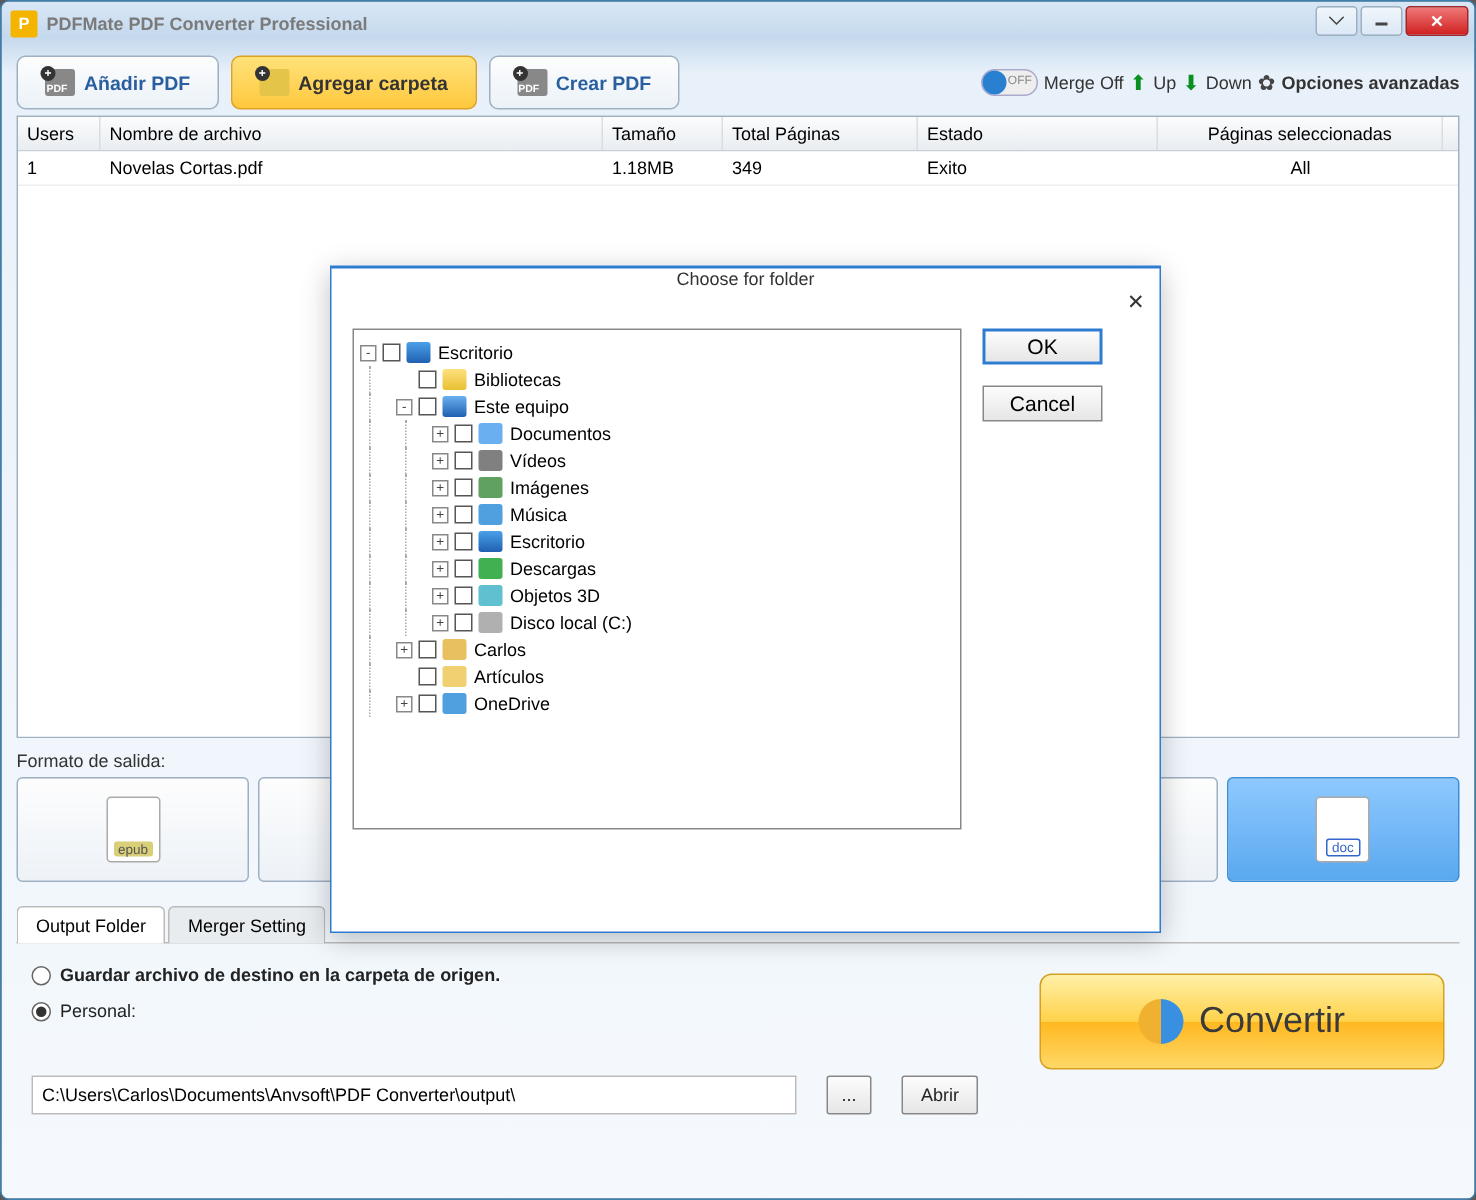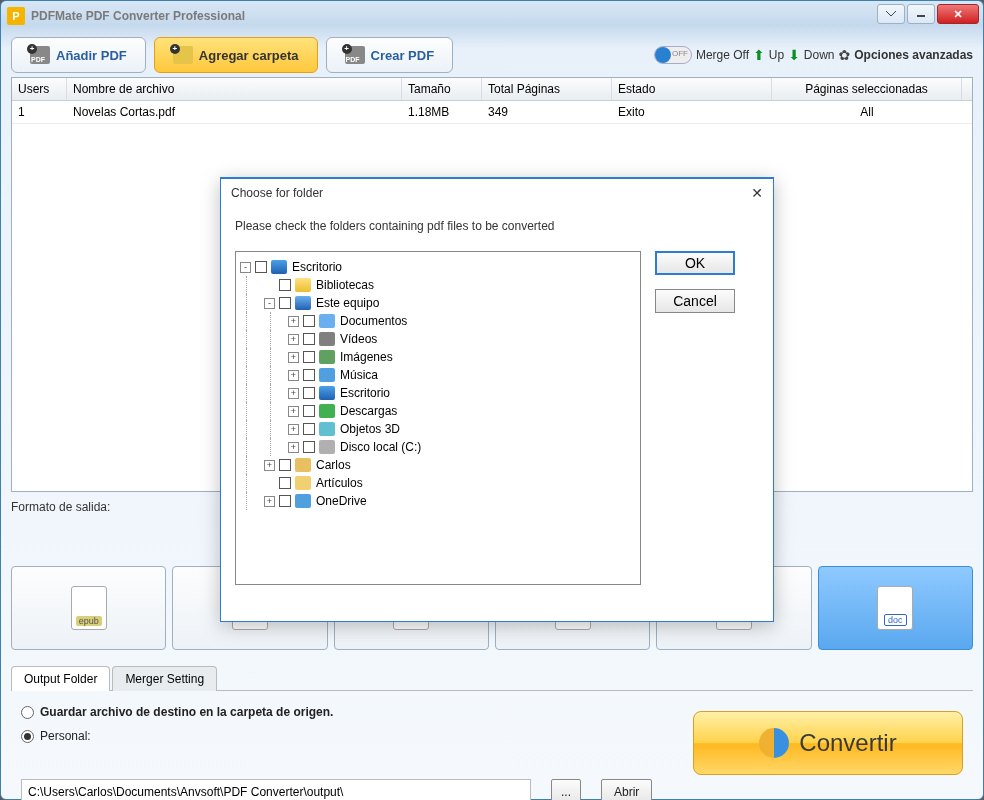--- a/index.html
+++ b/index.html
@@ -40,21 +40,21 @@
 .c-idx { width: 55px; }
 .c-name { width: 335px; }
 .c-size { width: 80px; }
 .c-pages { width: 130px; }
 .c-state { width: 160px; }
 .c-sel { width: 190px; text-align: center; }
 .grid-body { height: 390px; background: #fff; }
 
 .formats-label { font-size: 12px; color: #333; margin-top: 8px; }
 .formats { display: flex; gap: 6px; margin-top: 4px; }
-.fmt { flex: 1; height: 84px; border: 1px solid #9fb0c2; border-radius: 4px; background: linear-gradient(to bottom, #fdfdfd, #edf2f7); display: flex; align-items: center; justify-content: center; margin-top: 48px; }
+.fmt { flex: 1; height: 70px; border: 1px solid #9fb0c2; border-radius: 4px; background: linear-gradient(to bottom, #fdfdfd, #edf2f7); display: flex; align-items: center; justify-content: center; }
 .fmt.active { background: linear-gradient(to bottom, #8ec9ff, #5aa8ef); border-color: #3c8fd6; }
 .page-shape { width: 36px; height: 44px; border: 1px solid #aaa; border-radius: 3px; background: #fff; display: flex; align-items: flex-end; justify-content: center; font-size: 9px; padding-bottom: 3px; color: #555; position: relative; }
 .page-shape .tag { background: #d8cf78; border-radius: 2px; padding: 0 3px; }
 .page-shape .tag-doc { background: #fff; border: 1px solid #3366cc; color: #3366cc; padding: 0 3px; border-radius: 2px; }
 
 .tabs { margin-top: 16px; }
 .tabstrip { display: flex; font-size: 12px; }
 .tab { padding: 5px 12px; border: 1px solid #bbb; background: #e8ecef; border-bottom: none; border-radius: 4px 4px 0 0; margin-right: 2px; }
 .tab.active { background: #fff; position: relative; z-index: 2; }
 .tabpane { border-top: 1px solid #bbb; padding: 14px 10px 10px 10px; margin-top: -1px; display: flex; align-items: flex-start; }
@@ -66,21 +66,21 @@
 .pathrow input { flex: 0 0 510px; height: 26px; border: 1px solid #bbb; padding: 0 6px; font-size: 12px; background: #fff; }
 .smallbtn { height: 26px; padding: 0 12px; border: 1px solid #888; background: linear-gradient(to bottom, #fcfcfc, #e6e6e6); font-size: 12px; display: flex; align-items: center; justify-content: center; border-radius: 2px; }
 .browsebtn { width: 30px; padding: 0; }
 
 .convert-btn { width: 270px; height: 64px; border-radius: 8px; border: 1px solid #d6a020; background: linear-gradient(to bottom, #fff0a8, #ffd24a 50%, #ffb820 51%, #ffd868); display: flex; align-items: center; justify-content: center; gap: 10px; font-size: 24px; color: #3a3a3a; font-weight: normal; margin-top: 6px; }
 .convert-btn .cicon { width: 30px; height: 30px; border-radius: 50%; background: conic-gradient(#3a90e0 0 50%, #f0b030 50% 100%); position: relative; }
 
 
 .overlay { position: absolute; top: 0; left: 0; width: 100%; height: 100%; pointer-events: none; }
 .dialog { position: absolute; left: 220px; top: 177px; width: 554px; height: 445px; background: #fff; border: 1px solid #2e7cd2; border-top: 2px solid #2e7cd2; box-shadow: 0 4px 18px rgba(0,0,0,0.25); pointer-events: auto; }
-.dialog-title { height: 28px; display: flex; align-items: center; padding: 0 10px; font-size: 12px; color: #333; }
+.dialog-title { height: 28px; display: flex; align-items: center; padding: 0 10px; font-size: 12px; color: #333; flex-direction: column; }
 .dialog-title .x { margin-left: auto; font-size: 14px; color: #333; cursor: pointer; }
 .dialog-body { padding: 12px 14px; }
 .dlg-instr { font-size: 12px; color: #333; margin-bottom: 18px; }
 .dlg-row { display: flex; gap: 14px; }
 .tree { width: 406px; height: 334px; border: 1px solid #888; padding: 6px 4px; overflow: auto; font-size: 12px; background: #fff; }
 .tree-item { display: flex; align-items: center; height: 18px; gap: 2px; white-space: nowrap; }
 .indent { display: inline-block; height: 18px; border-left: 1px dotted #aaa; margin-left: 6px; }
 .ind { width: 16px; flex-shrink: 0; }
 .exp { width: 11px; height: 11px; border: 1px solid #888; font-size: 9px; line-height: 9px; text-align: center; color: #444; background: #fff; flex-shrink: 0; }
 .noexp { width: 11px; flex-shrink: 0; }
@@ -239,21 +239,20 @@
   </div>
 </div>
 
 <div class="overlay">
   <div class="dialog">
     <div class="dialog-title">
       <span>Choose for folder</span>
       <span class="x">✕</span>
     </div>
     <div class="dialog-body">
-      <div class="dlg-instr">Please check the folders containing  pdf files to be converted</div>
       <div class="dlg-row">
         <div class="tree" id="tree">
             <div class="tree-item">
               <span class="exp">-</span>
               <span class="chk"></span>
               <span class="ticon desktop"></span>
               <span class="tree-label">Escritorio</span>
             </div>
             <div class="tree-item">
               <span class="ind indent"></span>

